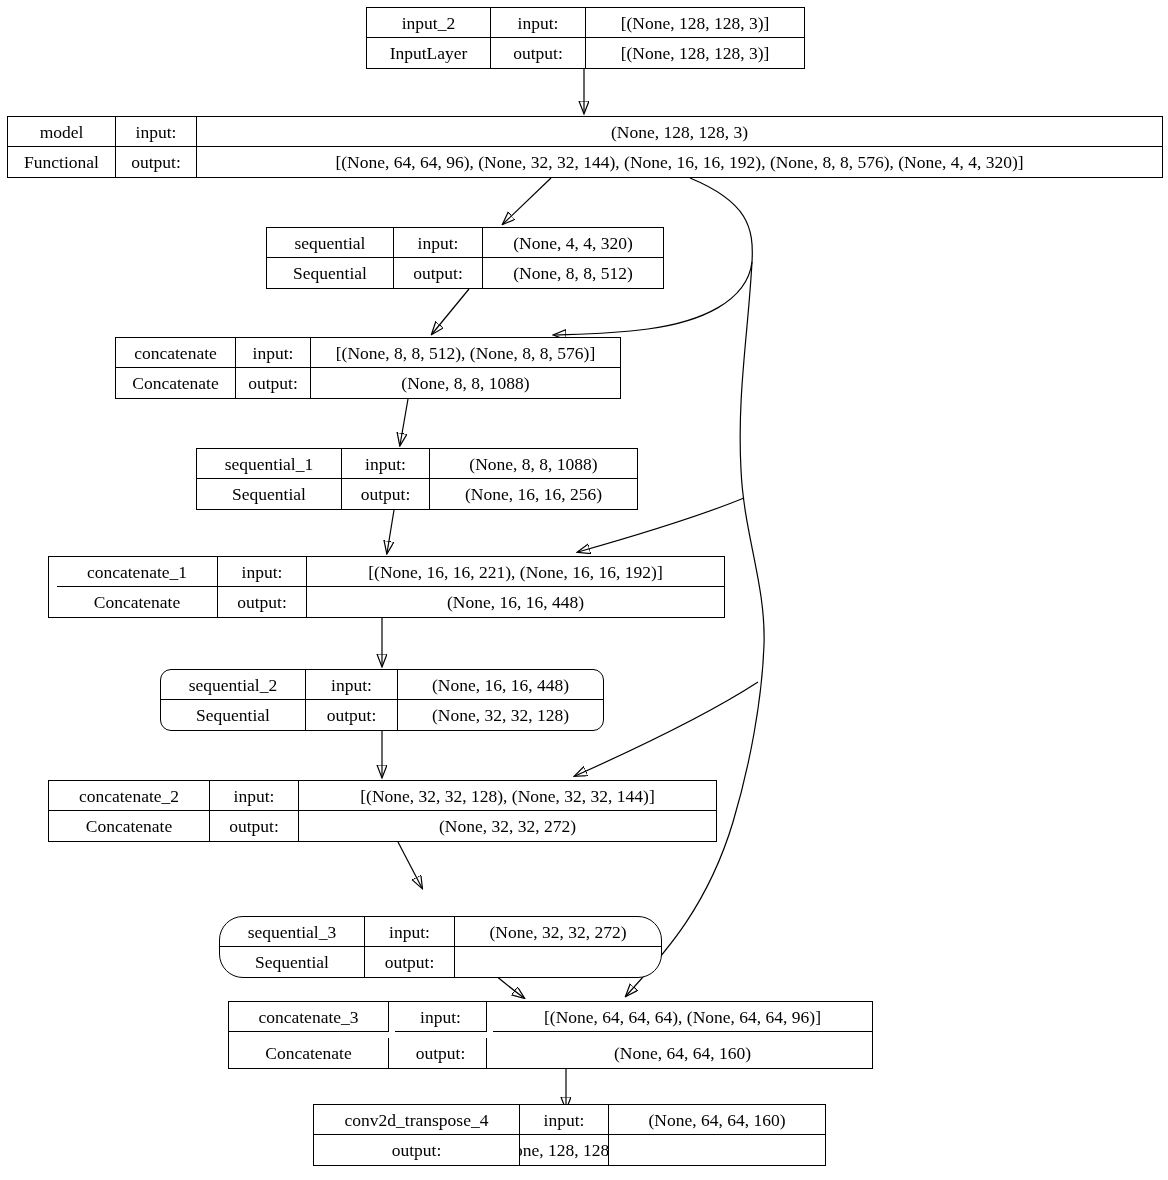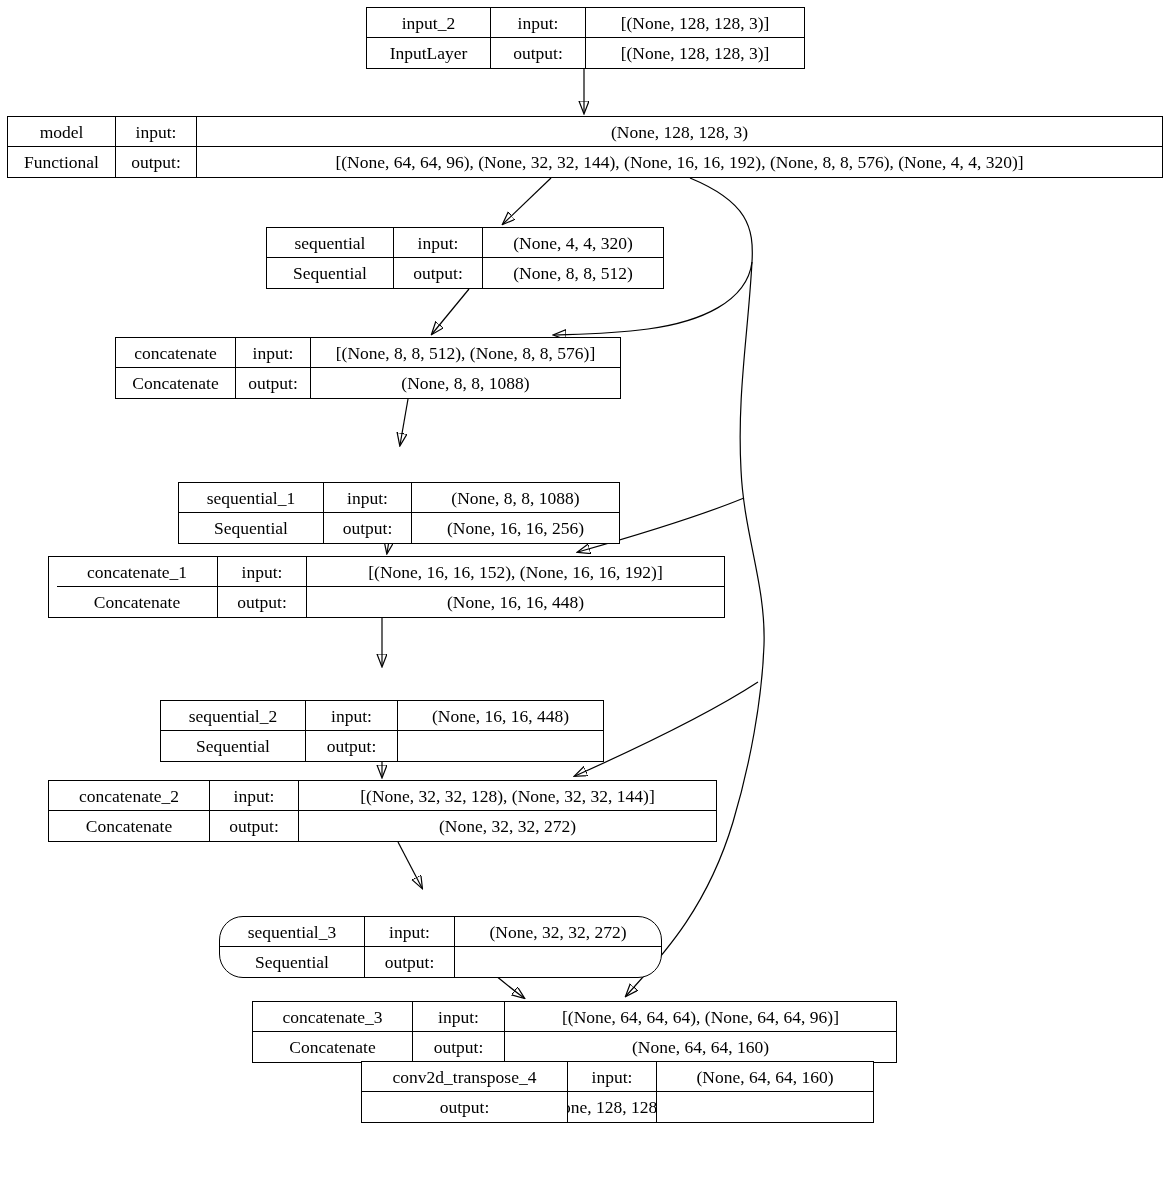--- a/index.html
+++ b/index.html
@@ -89,73 +89,74 @@
 
   <div class="node" style="left:115px;top:337px;width:504px;grid-template-columns:120px 75px 1fr;">
     <div class="cell">concatenate</div>
     <div class="cell">input:</div>
     <div class="cell">[(None, 8, 8, 512), (None, 8, 8, 576)]</div>
     <div class="cell">Concatenate</div>
     <div class="cell">output:</div>
     <div class="cell">(None, 8, 8, 1088)</div>
   </div>
 
-  <div class="node" style="left:178px;top:448px;width:440px;grid-template-columns:145px 88px 1fr;margin-top:34px;">
+  <div class="node" style="left:196px;top:448px;width:440px;grid-template-columns:145px 88px 1fr;">
     <div class="cell">sequential_1</div>
     <div class="cell">input:</div>
     <div class="cell">(None, 8, 8, 1088)</div>
     <div class="cell">Sequential</div>
     <div class="cell">output:</div>
     <div class="cell">(None, 16, 16, 256)</div>
   </div>
 
   <div class="node" style="left:48px;top:556px;width:667px;grid-template-columns:161px 89px 1fr;padding-left:8px;">
     <div class="cell">concatenate_1</div>
     <div class="cell">input:</div>
-    <div class="cell">[(None, 16, 16, 152), (None, 16, 16, 192)]</div>
+    <div class="cell">[(None, 16, 16, 221), (None, 16, 16, 192)]</div>
     <div class="cell">Concatenate</div>
     <div class="cell">output:</div>
     <div class="cell">(None, 16, 16, 448)</div>
   </div>
 
-  <div class="node" style="left:160px;top:700px;width:442px;grid-template-columns:145px 92px 1fr;">
+  <div class="node" style="left:160px;top:669px;width:442px;grid-template-columns:145px 92px 1fr;border-radius:11px;">
     <div class="cell">sequential_2</div>
     <div class="cell">input:</div>
     <div class="cell">(None, 16, 16, 448)</div>
     <div class="cell">Sequential</div>
     <div class="cell">output:</div>
+    <div class="cell">(None, 32, 32, 128)</div>
   </div>
 
   <div class="node" style="left:48px;top:780px;width:667px;grid-template-columns:161px 89px 1fr;">
     <div class="cell">concatenate_2</div>
     <div class="cell">input:</div>
     <div class="cell">[(None, 32, 32, 128), (None, 32, 32, 144)]</div>
     <div class="cell">Concatenate</div>
     <div class="cell">output:</div>
     <div class="cell">(None, 32, 32, 272)</div>
   </div>
 
   <div class="node" style="left:219px;top:916px;width:441px;grid-template-columns:145px 90px 1fr;border-radius:24px;">
     <div class="cell">sequential_3</div>
     <div class="cell">input:</div>
     <div class="cell">(None, 32, 32, 272)</div>
     <div class="cell">Sequential</div>
     <div class="cell">output:</div>
   </div>
 
-  <div class="node" style="left:252px;top:1001px;width:643px;grid-template-columns:160px 92px 1fr;">
+  <div class="node" style="left:228px;top:1001px;width:643px;grid-template-columns:160px 92px 1fr;gap:6px;">
     <div class="cell">concatenate_3</div>
     <div class="cell">input:</div>
     <div class="cell">[(None, 64, 64, 64), (None, 64, 64, 96)]</div>
     <div class="cell">Concatenate</div>
     <div class="cell">output:</div>
     <div class="cell">(None, 64, 64, 160)</div>
   </div>
 
-  <div class="node" style="left:313px;top:1061px;width:511px;grid-template-columns:206px 89px 1fr;margin-left:48px;">
+  <div class="node" style="left:313px;top:1104px;width:511px;grid-template-columns:206px 89px 1fr;">
     <div class="cell">conv2d_transpose_4</div>
     <div class="cell">input:</div>
     <div class="cell">(None, 64, 64, 160)</div>
     <div class="cell">output:</div>
     <div class="cell">(None, 128, 128, 3)</div>
   </div>
 
 </div>
 
 </body></html>

